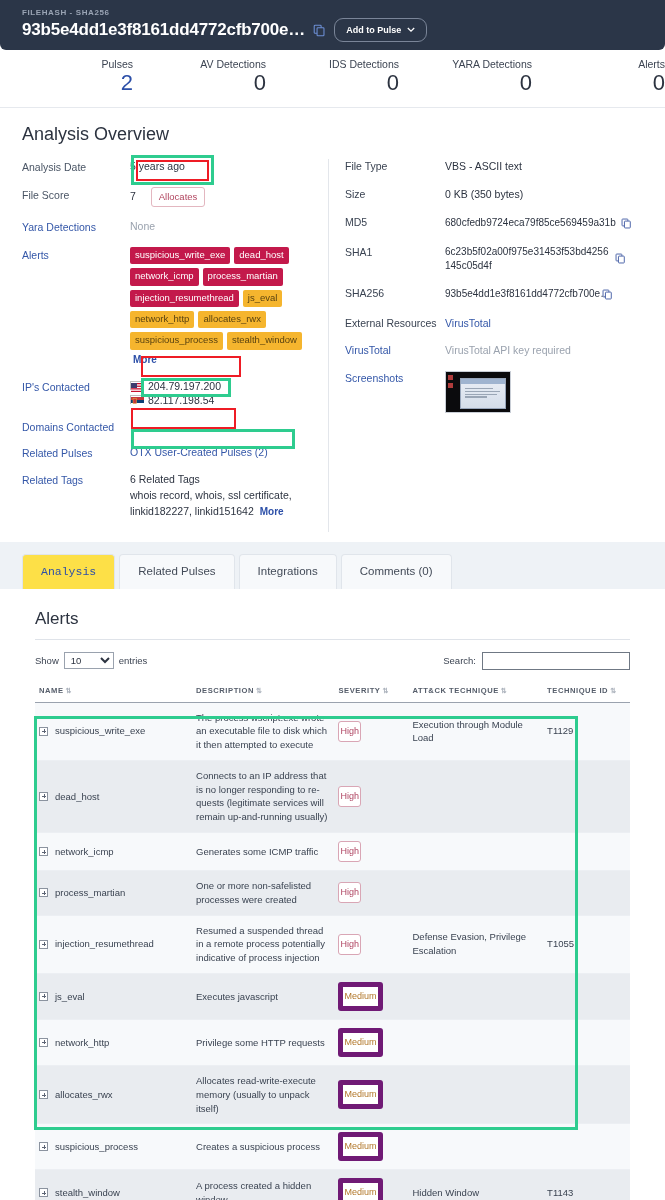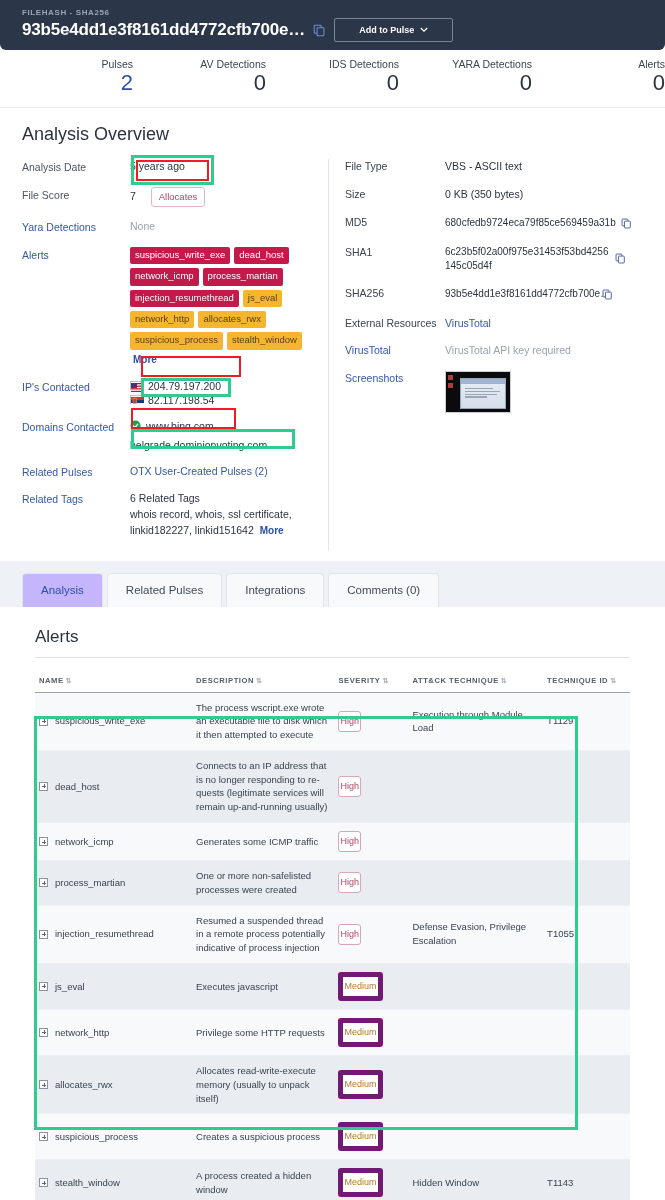--- a/index.html
+++ b/index.html
@@ -33,26 +33,26 @@
     color: #ffffff;
     font-size: 17px;
     font-weight: bold;
     letter-spacing: -0.2px;
     white-space: nowrap;
   }
   .copy-icon-hdr { display: inline-flex; cursor: pointer; }
   .btn-add-pulse {
     border: 1px solid #7c8characters;
     border: 1px solid #7a8598;
-    border-radius: 2px;
+    border-radius: 9px;
     color: #ffffff;
     background: transparent;
     font-size: 9px;
     font-weight: bold;
-    padding: 6px 24px;
+    padding: 6px 11px;
     display: inline-flex;
     align-items: center;
     gap: 6px;
     cursor: pointer;
     font-family: "Liberation Sans", sans-serif;
   }
 
   
   .stats-strip {
     background: #ffffff;
@@ -156,21 +156,21 @@
     background: #f7f9fb;
     border: 1px solid #e0e5eb;
     border-bottom: none;
     border-top-left-radius: 4px;
     border-top-right-radius: 4px;
     padding: 10px 18px 11px 18px;
     font-size: 11.5px;
     color: #434b58;
     cursor: pointer;
   }
-  .tab.active { background: #c4b5fd; color: #2c4fa8; }
+  .tab.active { background: #fde047; color: #2c4fa8; font-family: Liberation Mono, monospace; }
 
   
   .alerts-card { background: #ffffff; padding: 20px 35px 0 35px; }
   .alerts-title { font-size: 17px; font-weight: 400; color: #2c3340; margin-bottom: 10px; }
   .hr { height: 1px; background: #dfe3e9; margin-bottom: 12px; }
 
   .table-controls { display: flex; justify-content: space-between; align-items: center; margin-bottom: 10px; }
   .show-entries { font-size: 9.5px; color: #3c4452; display: flex; align-items: center; gap: 5px; }
   .sel-entries {
     font-size: 9.5px;
@@ -356,34 +356,20 @@
                   <rect x="2" y="1.5" width="3.5" height="5" fill="#c6363c" stroke="#edb92e" stroke-width=".5"></rect>
                 </svg>
             </span>
             <span>82.117.198.54</span>
           </div>
         </div>
       </div>
 
       <div class="ov-row" style="margin-top:12px;">
         <div class="ov-label link">Domains Contacted</div>
-        <div>
-          <div class="ipline">
-            <span class="check-ico">
-              <svg width="11" height="11" viewBox="0 0 12 12">
-                  <circle cx="6" cy="6" r="5.5" fill="#16a34a"></circle>
-                  <path d="M3.2 6.1l2 2 3.6-3.8" stroke="#fff" stroke-width="1.5" fill="none"></path>
-                </svg>
-            </span>
-            <span>www.bing.com</span>
-          </div>
-          <div class="ipline" style="padding-top:6px;">
-            <span>belgrade.dominionvoting.com</span>
-          </div>
-        </div>
       </div>
 
       <div class="ov-row" style="margin-top:12px;">
         <div class="ov-label link">Related Pulses</div>
         <div class="ov-val link">OTX User-Created Pulses (2)</div>
       </div>
 
       <div class="ov-row">
         <div class="ov-label link">Related Tags</div>
         <div class="ov-val">
@@ -487,20 +473,33 @@
     <div class="tab">Related Pulses</div>
     <div class="tab">Integrations</div>
     <div class="tab">Comments (0)</div>
   </div>
 </div>
 
 <div class="alerts-card">
   <div class="alerts-title">Alerts</div>
   <div class="hr"></div>
 
+  <div class="table-controls">
+    <div class="show-entries">
+      <span>Show</span>
+      <select class="sel-entries">
+        <option selected="">10</option><option>25</option><option>50</option><option>100</option>
+      </select>
+      <span>entries</span>
+    </div>
+    <div class="search-box">
+      <span>Search:</span>
+      <input class="search-input" type="text" placeholder="" style="">
+    </div>
+  </div>
 
   <table class="alerts">
     <thead>
       <tr>
         <th class="col-name"><span>NAME</span><span class="sort-ico">⇅</span></th>
         <th class="col-desc"><span>DESCRIPTION</span><span class="sort-ico">⇅</span></th>
         <th class="col-sev"><span>SEVERITY</span><span class="sort-ico">⇅</span></th>
         <th class="col-att"><span>ATT&amp;CK TECHNIQUE</span><span class="sort-ico">⇅</span></th>
         <th class="col-tid"><span>TECHNIQUE ID</span><span class="sort-ico">⇅</span></th>
       </tr>

